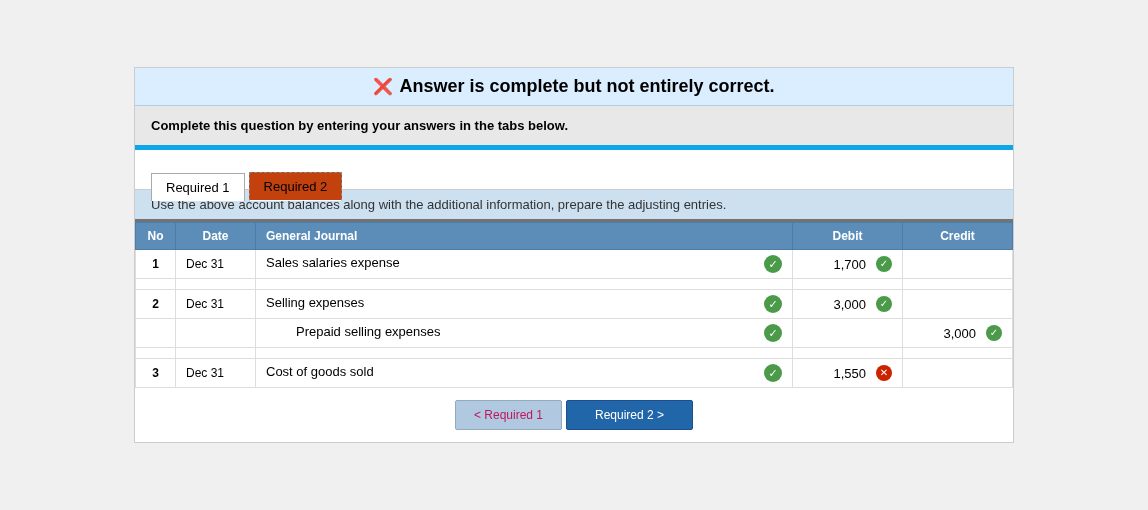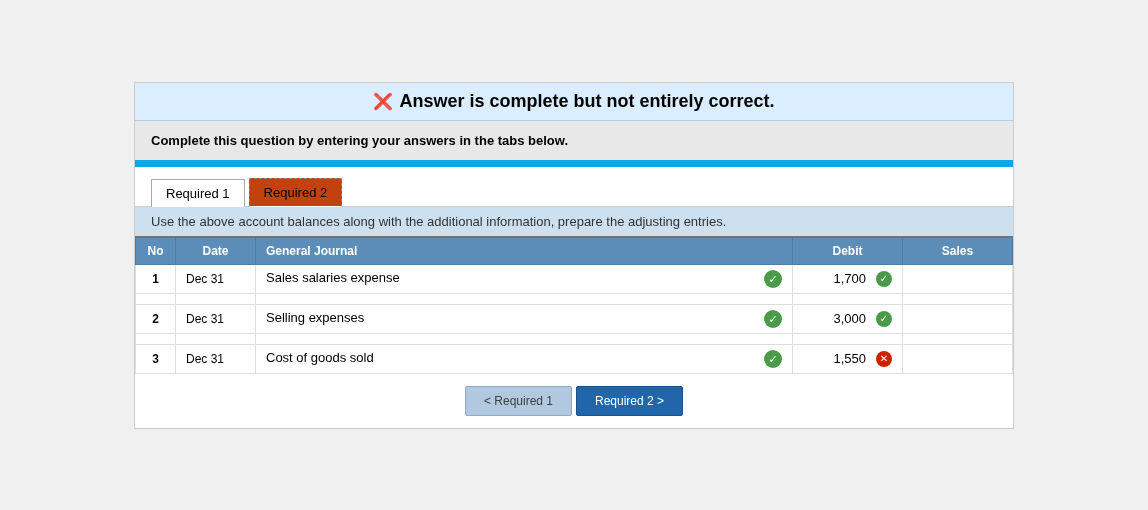--- a/index.html
+++ b/index.html
@@ -15,21 +15,21 @@
       align-items: center;
       justify-content: center;
       gap: 6px;
     }
     .alert-bar .error-icon { color: #cc0000; font-size: 16px; }
     .alert-bar span { font-weight: bold; font-size: 18px; }
 
     
     .instruction-bar {
       background: #e8e8e8;
-      border-bottom: 7px solid #0ea5e9;
+      border-bottom: 5px solid #0ea5e9;
       padding: 12px 16px;
       font-weight: bold;
       font-size: 13px;
     }
 
     
     .tabs-area {
       padding: 10px 16px 0 16px;
       border-bottom: 1px solid #ccc;
       display: flex;
@@ -37,36 +37,36 @@
       gap: 4px;
     }
     .tab {
       padding: 6px 14px;
       border: 1px solid #aaa;
       background: #fff;
       cursor: pointer;
       font-size: 12px;
       border-bottom: none;
       position: relative;
-      top: 1px;
+      top: 12px;
     }
     .tab.active {
       border: 1px dashed #888;
       border-bottom: 1px solid #fff;
       background: #c2410c;
       font-weight: normal;
     }
 
     
     .sub-header {
       background: #cce0f0;
       padding: 7px 16px;
       font-size: 12px;
       color: #333;
-      border-bottom: 1px solid #737373;
+      border-bottom: 3px solid #737373;
     }
 
     
     table {
       width: 100%;
       border-collapse: collapse;
     }
     th {
       background: #5b8db8;
       color: #fff;
@@ -155,28 +155,28 @@
       justify-content: center;
       gap: 4px;
       padding: 12px 16px;
       align-items: center;
     }
     .btn-prev {
       background: #b0c8e0;
       border: 1px solid #90aac0;
       padding: 7px 18px;
       font-size: 12px;
-      color: #404040;
+      color: #be185d;
       cursor: pointer;
       border-radius: 2px;
     }
     .btn-next {
       background: #2266aa;
       border: 1px solid #1a5090;
-      padding: 7px 18px;
+      padding: 7px 28px;
       font-size: 12px;
       color: #fff;
       cursor: pointer;
       border-radius: 2px;
     }
   </style>
 </head>
 <body>
 
 <div class="container">
@@ -203,21 +203,21 @@
     <span>Use the above account balances along with the additional information, prepare the adjusting entries.</span>
   </div>
 
   <table>
     <thead>
       <tr>
         <th class="center">No</th>
         <th class="center">Date</th>
         <th>General Journal</th>
         <th class="center">Debit</th>
-        <th class="center">Sales</th>
+        <th class="center">Credit</th>
       </tr>
     </thead>
     <tbody id="table-body">
     <tr>
           <td class="no-col">1</td>
           <td class="date-col">Dec 31</td>
           <td>
             <div class="journal-cell-inner">
               <span>Sales salaries expense</span>
               <span class="row-check">✓</span>
@@ -248,20 +248,37 @@
             </div>
           </td>
           <td class="debit-col">
             <div class="debit-cell-inner">
               <span>3,000</span>
               <span class="check-icon">✓</span>
             </div>
           </td>
           <td class="credit-col"></td>
         </tr>
+        <tr>
+          <td class="no-col"></td>
+          <td class="date-col"></td>
+          <td>
+            <div class="journal-cell-inner">
+              <span style="padding-left: 30px;">Prepaid selling expenses</span>
+              <span class="row-check">✓</span>
+            </div>
+          </td>
+          <td class="debit-col"></td>
+          <td class="credit-col">
+            <div class="credit-cell-inner">
+              <span>3,000</span>
+              <span class="check-icon">✓</span>
+            </div>
+          </td>
+        </tr>
         <tr class="spacer-row">
           <td></td>
           <td></td>
           <td></td>
           <td></td>
           <td></td>
         </tr>
         <tr>
           <td class="no-col">3</td>
           <td class="date-col">Dec 31</td>

